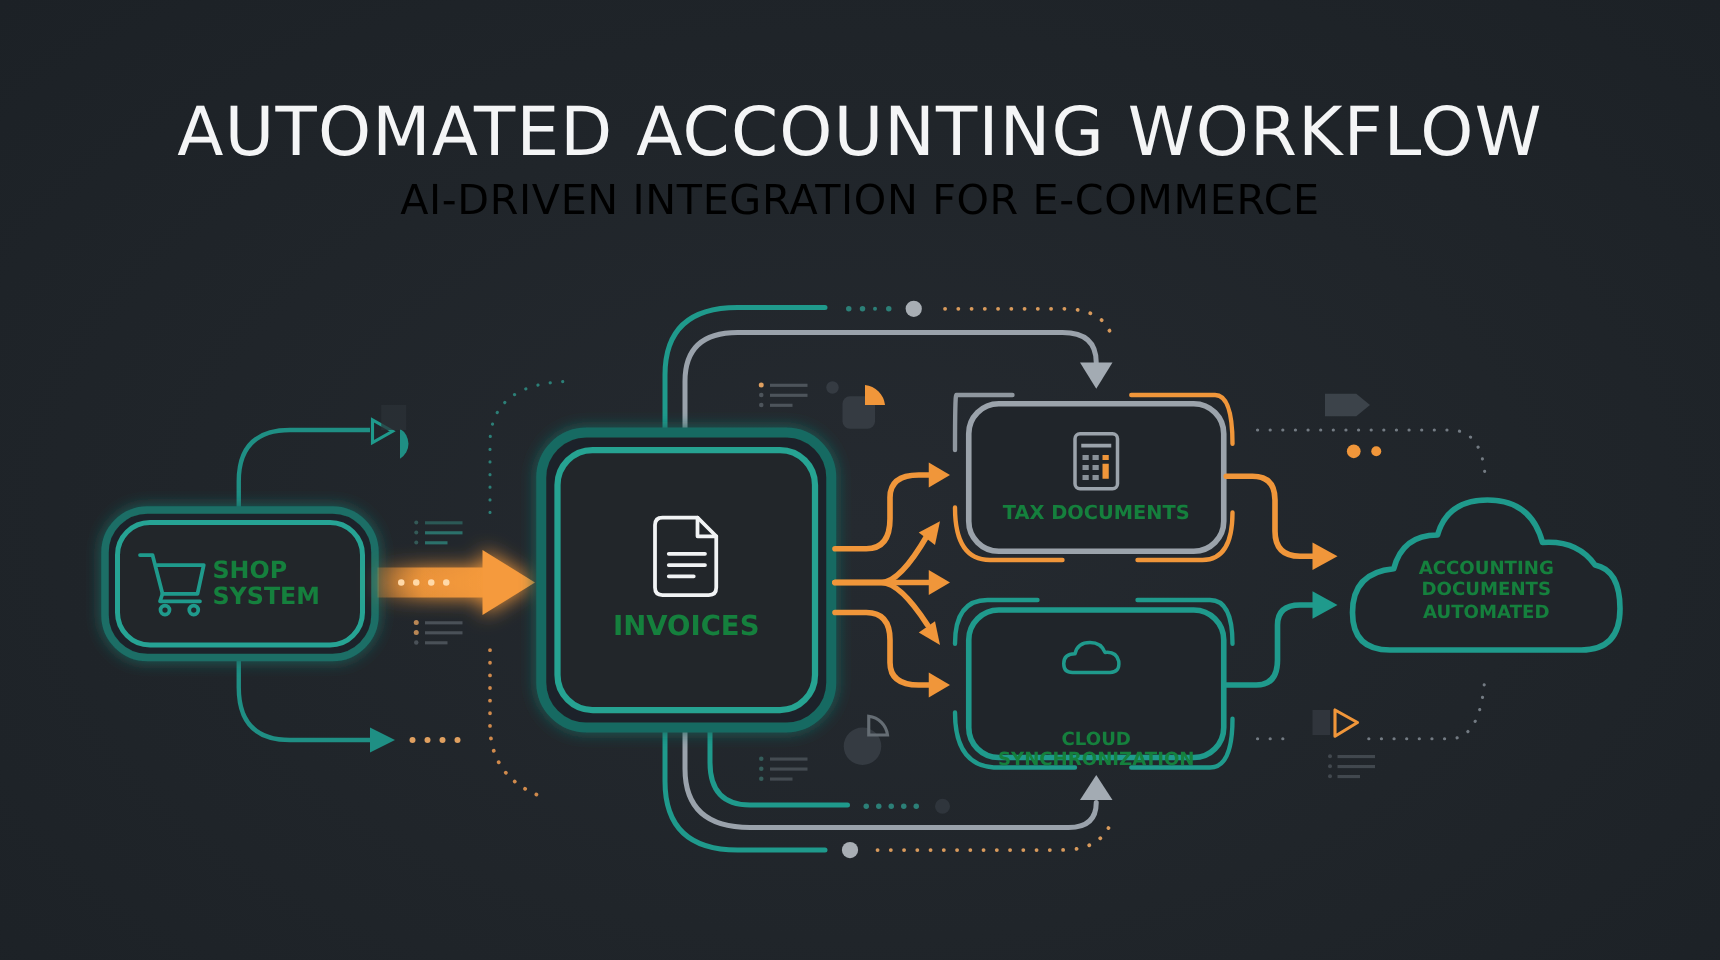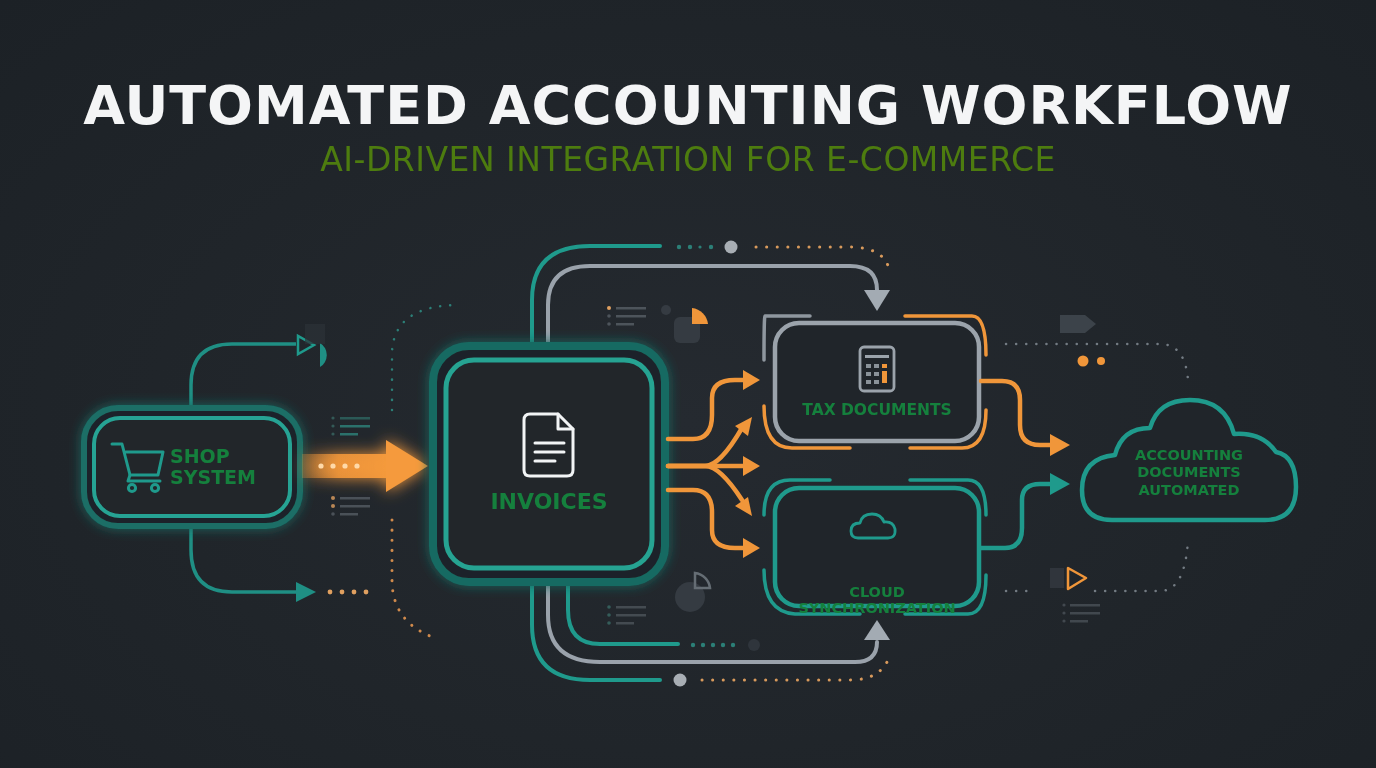--- a/index.html
+++ b/index.html
@@ -4,26 +4,26 @@
 <style>
   html, body { margin:0; padding:0; }
   body {
     width:1376px; height:768px; overflow:hidden;
     background: radial-gradient(ellipse at 50% 55%, #252a30 0%, #20252a 55%, #1c2126 100%);
     font-family: "DejaVu Sans", "Liberation Sans", sans-serif;
     position:relative;
   }
   .title {
     position:absolute; left:0; top:74px; width:1376px; text-align:center;
-    color:#f4f5f6; font-weight:bold; font-size:54px; letter-spacing:1px;
+    color:#f4f5f6; font-weight:normal; font-size:54px; letter-spacing:1px;
     font-family: "DejaVu Sans", sans-serif;
   }
   .subtitle {
     position:absolute; left:0; top:140px; width:1376px; text-align:center;
-    color:#4d7c0f; font-size:33px; font-weight:normal; letter-spacing:0.5px;
+    color:#000000; font-size:33px; font-weight:normal; letter-spacing:0.5px;
     font-family: "DejaVu Sans", sans-serif;
   }
   svg.diagram { position:absolute; left:0; top:0; }
   .lbl {
     position:absolute; color:#15803d; font-weight:bold; text-align:center;
     font-family: "DejaVu Sans", sans-serif; line-height:1.12;
   }
 </style>
 </head>
 <body>

